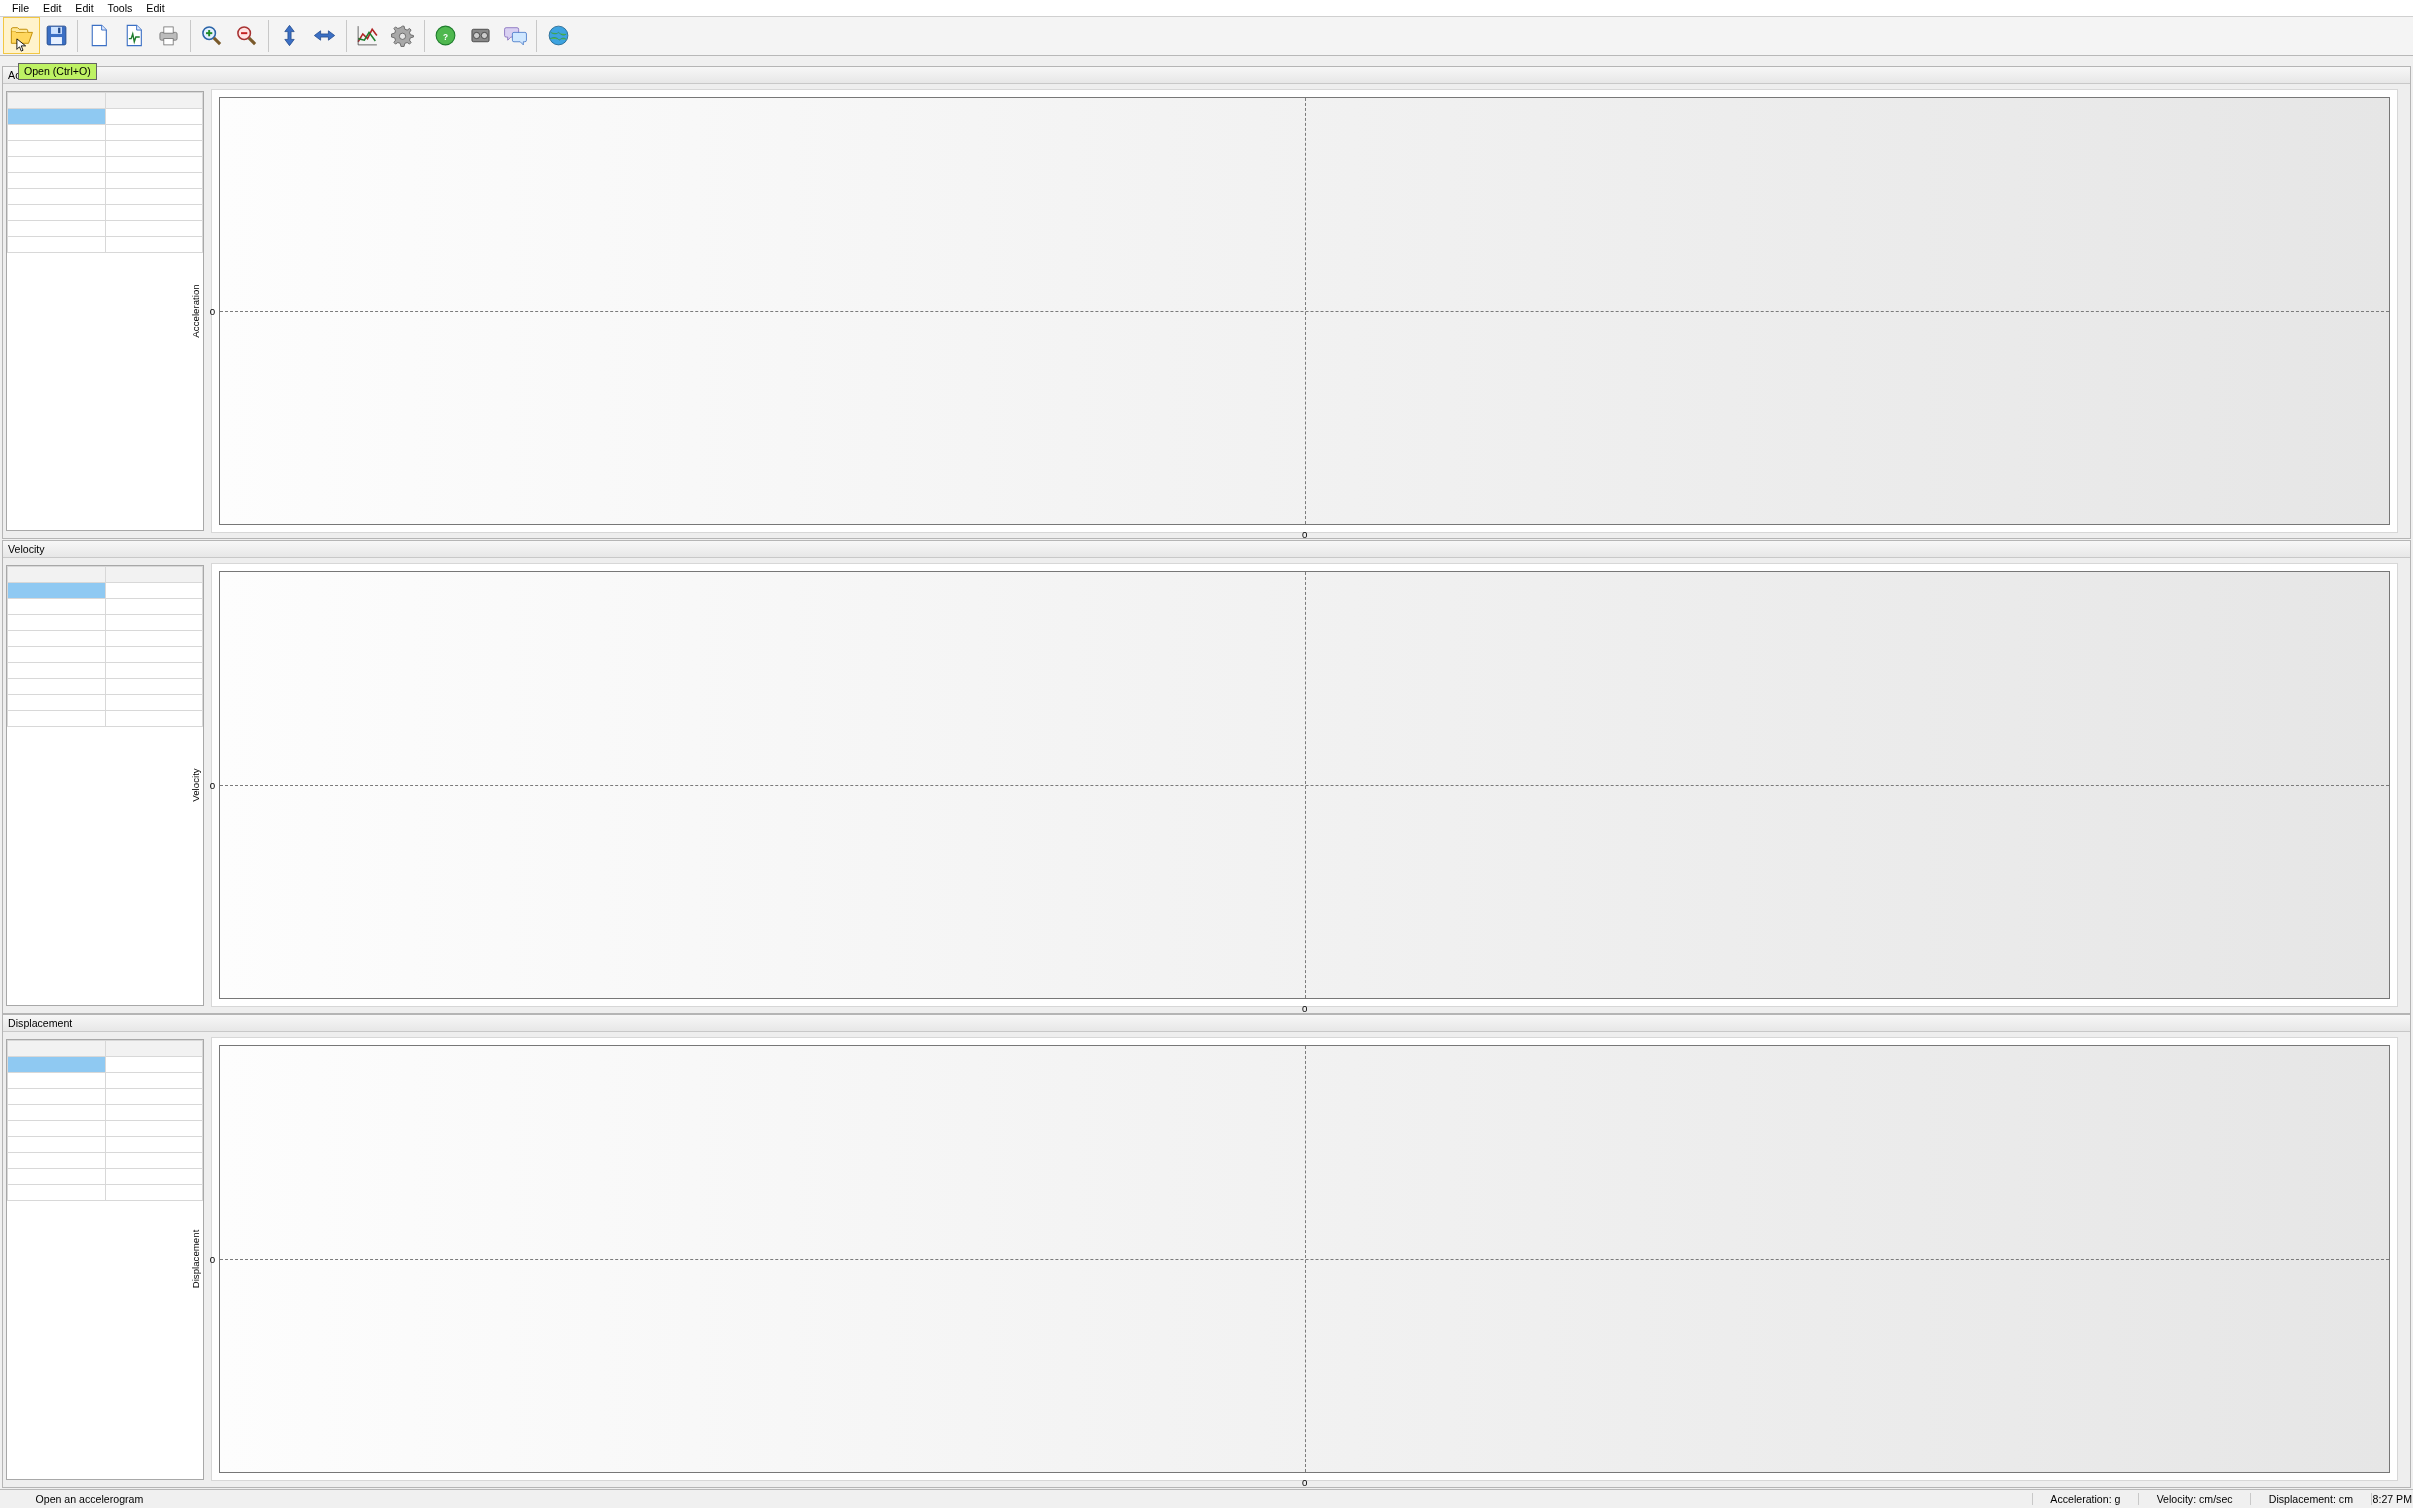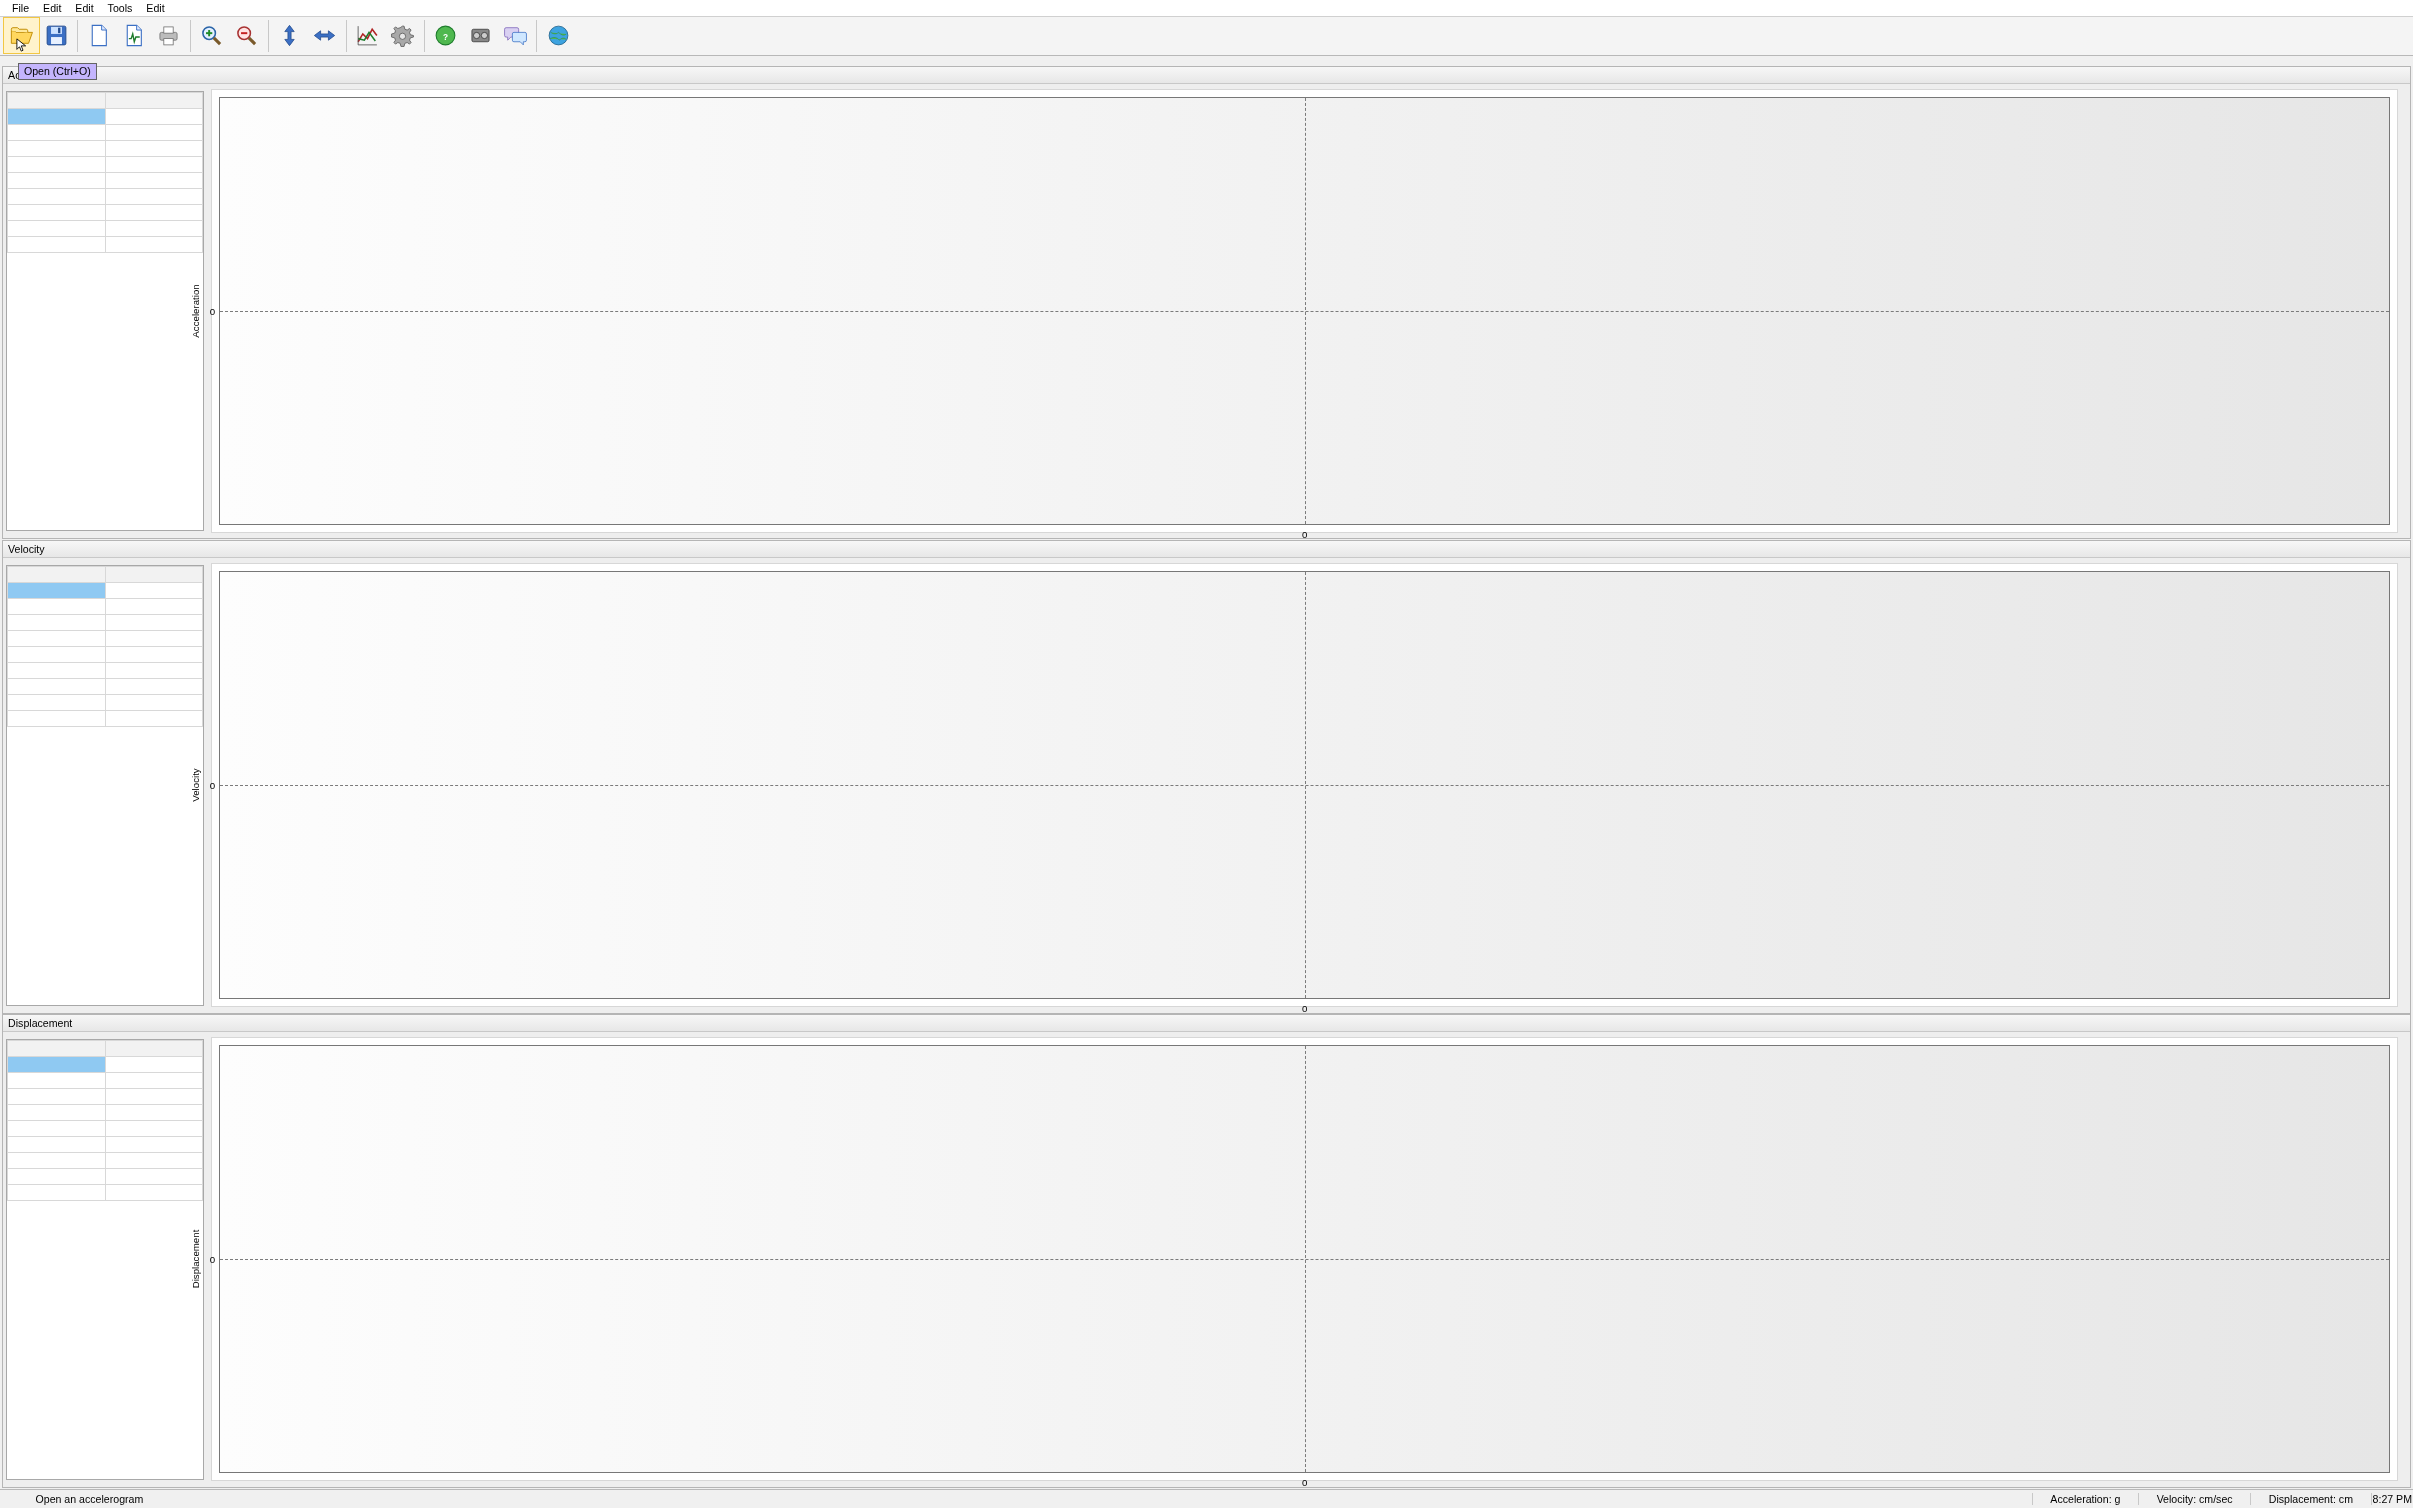--- a/index.html
+++ b/index.html
@@ -10,21 +10,21 @@
 .menu-item { padding: 1.8px 7px; cursor: default; }
 
 
 .toolbar { display: flex; align-items: center; padding: 1.8px 3.5px; background: #f4f4f4; border-top: 0.9px solid #d0d0d0; border-bottom: 0.9px solid #b8b8b8; position: relative; }
 .tool-btn { width: 35px; height: 35px; display: flex; align-items: center; justify-content: center; cursor: default; position: relative; }
 .tool-btn.active { background: #fff3cc; outline: 0.9px solid #f2c744; }
 .tool-btn svg { width: 25px; height: 25px; }
 .tool-sep { width: 0.9px; height: 32px; margin: 0 3.5px; background: #c8c8c8; }
 
 
-.tooltip { position: absolute; left: 17.6px; top: 46px; background: #c4b5fd; border: 0.9px solid #646464; padding: 1.8px 5.3px; font-size: 10.6px; white-space: nowrap; z-index: 50; }
+.tooltip { position: absolute; left: 17.6px; top: 46px; background: #bef264; border: 0.9px solid #646464; padding: 1.8px 5.3px; font-size: 10.6px; white-space: nowrap; z-index: 50; }
 
 
 .trunc-label { position: absolute; left: 6.2px; top: 67px; font-size: 14px; }
 
 
 .work { position: absolute; left: 0; right: 0; top: 66px; bottom: 19.4px; display: flex; flex-direction: column; }
 .section { flex: 1; display: flex; flex-direction: column; border: 0.9px solid #b5b5b5; background: #eeeeee; margin: 0 1.8px 0.9px 1.8px; }
 .section-header { padding: 1.8px 5.3px; font-size: 10.6px; border-bottom: 0.9px solid #c8c8c8; background: linear-gradient(#f7f7f7,#e7e7e7); }
 .section-body { flex: 1; display: flex; overflow: hidden; }
 

